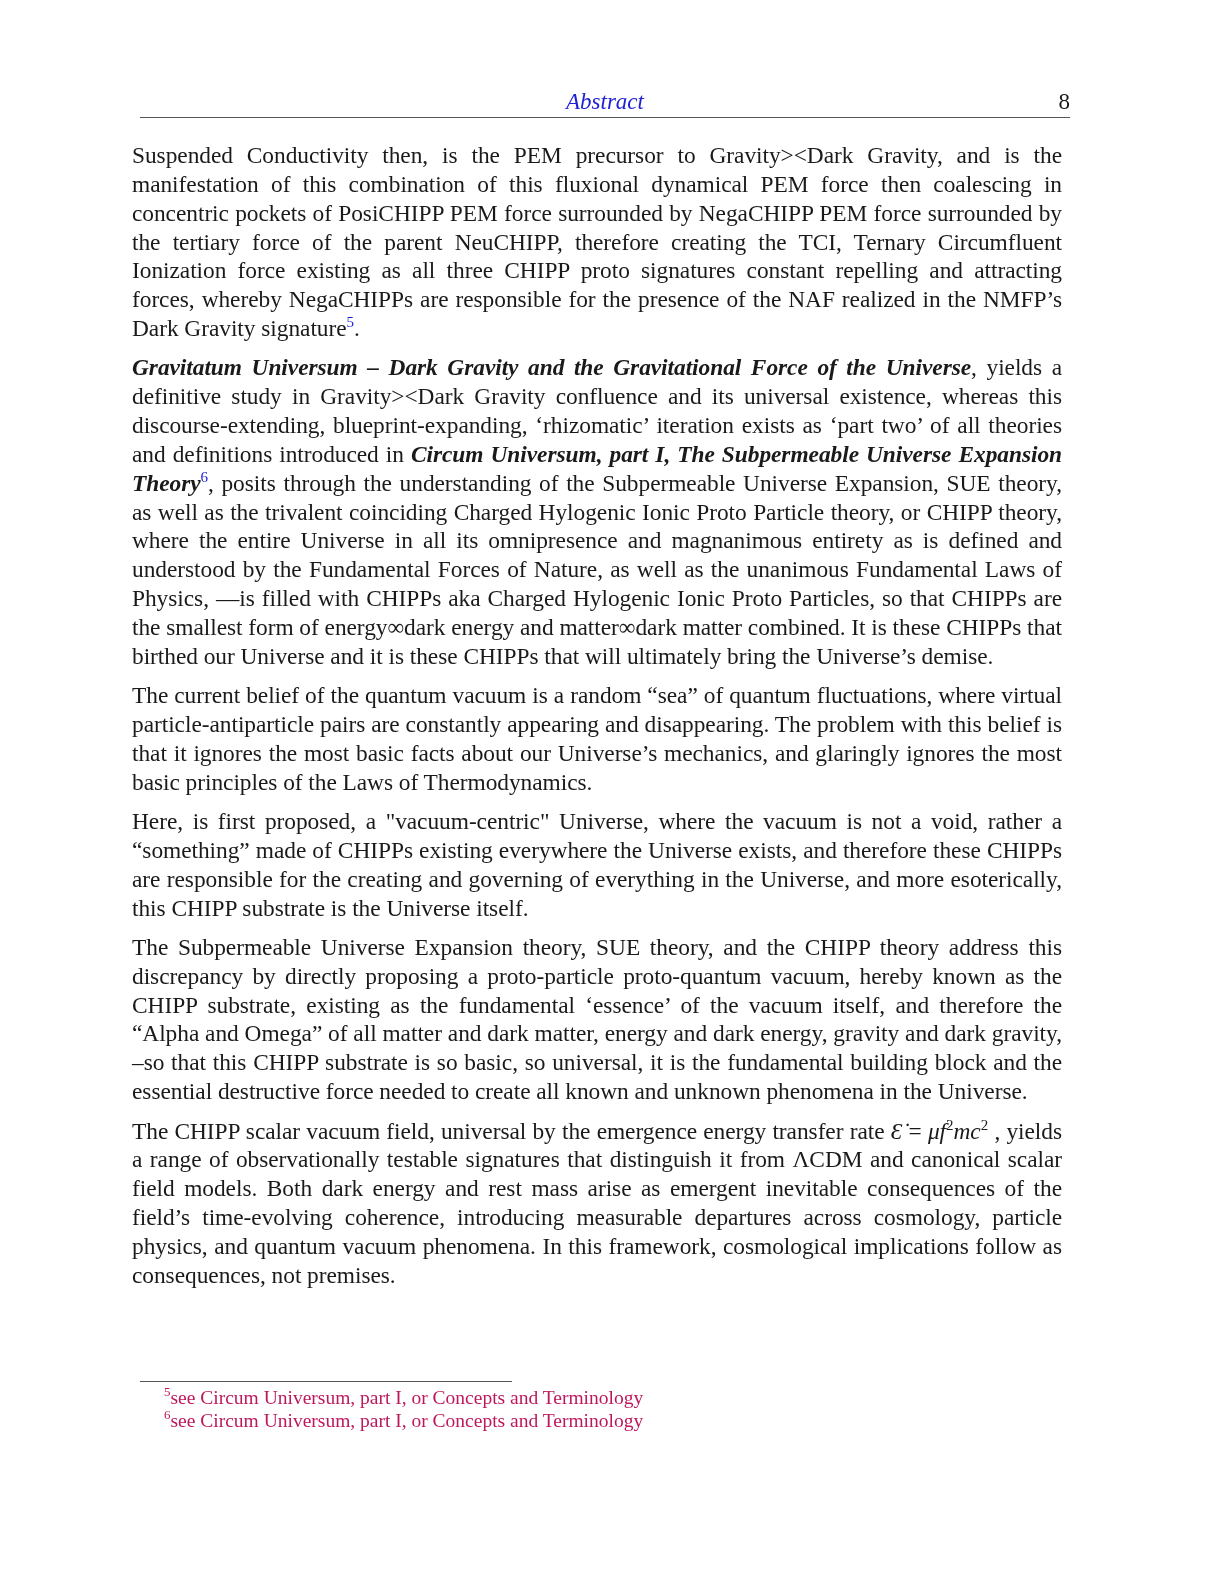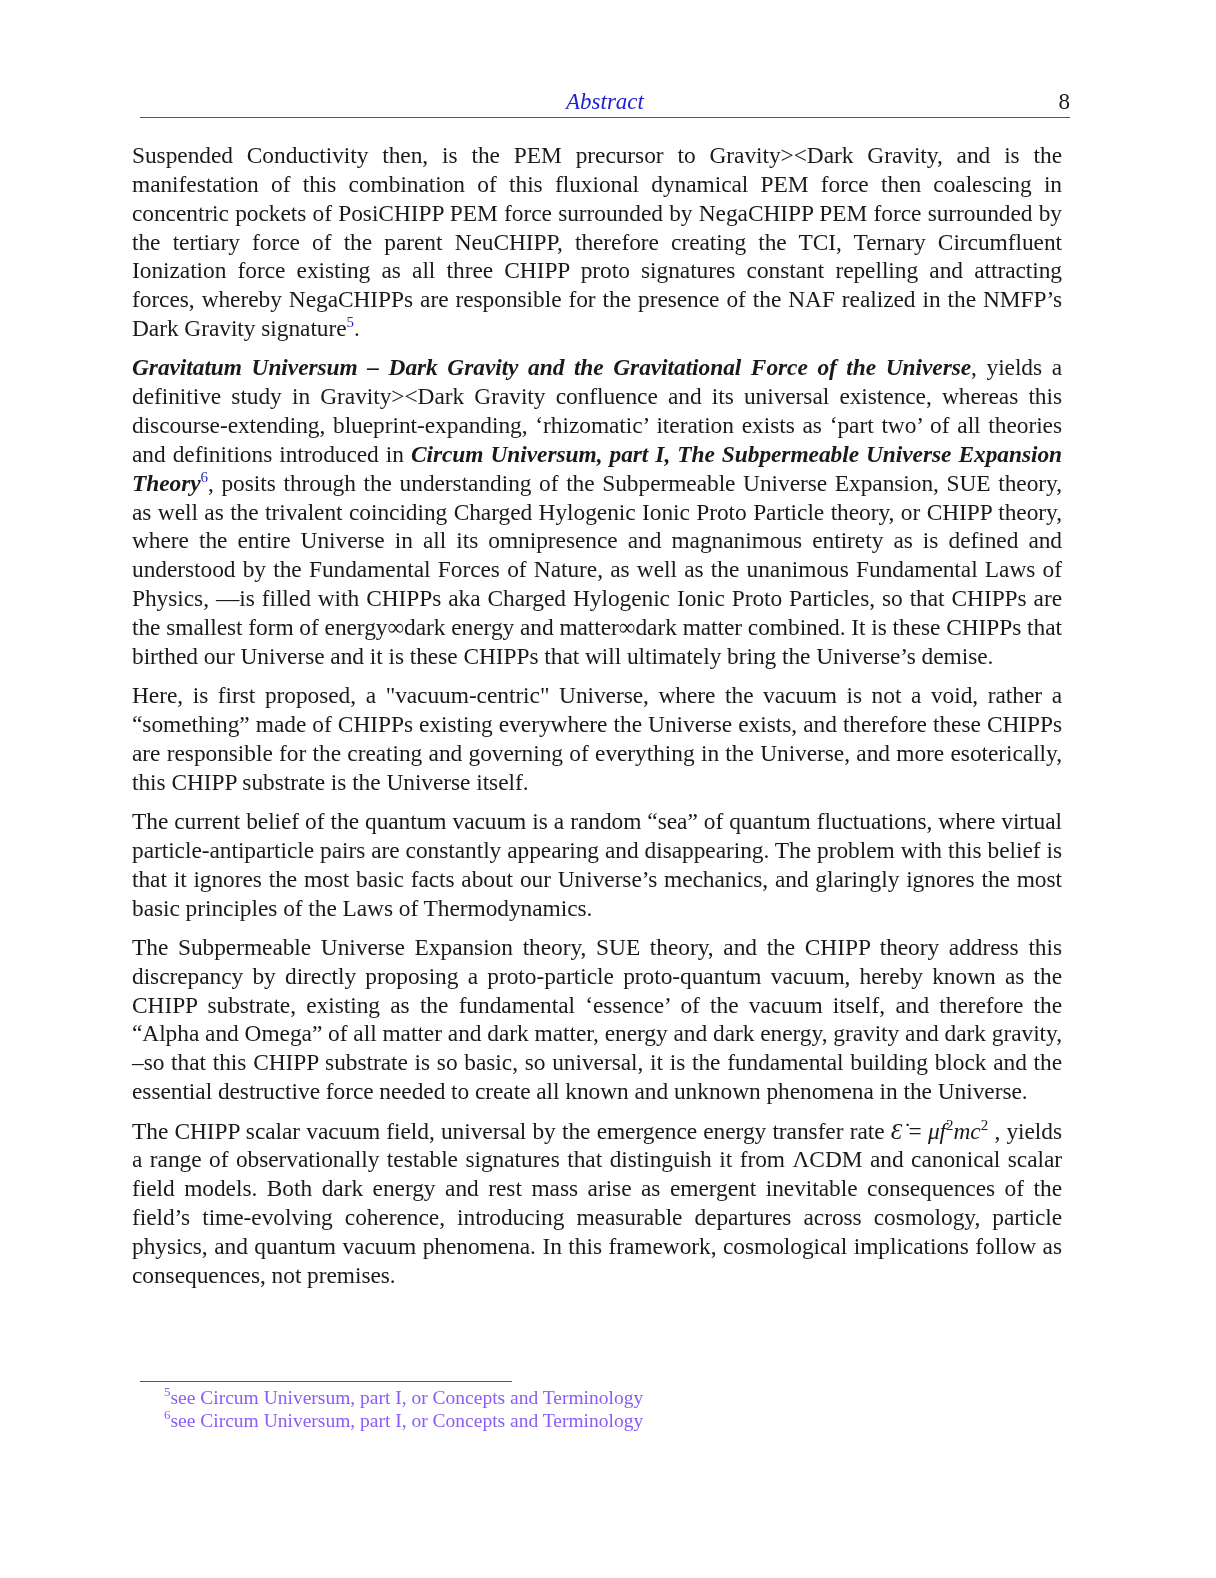--- a/index.html
+++ b/index.html
@@ -92,42 +92,42 @@
     .footnotes {
       position: absolute;
       left: 164px;
       top: 1386px;
       width: 900px;
     }
     .footnote {
       font-family: "Liberation Serif", "DejaVu Serif", serif;
       font-size: 19.5px;
       line-height: 23px;
-      color: #8b5cf6;
+      color: #be185d;
       white-space: nowrap;
     }
     .footnote sup {
       font-size: 13px;
       line-height: 0;
       vertical-align: 8px;
     }
   </style>
 </head>
 <body>
 
 <header class="page-header">
   <span class="header-title">Abstract</span>
   <span class="page-number">8</span>
 </header>
 
 <main class="body-text">
   <p class="para"><span>Suspended Conductivity then, is the PEM precursor to Gravity&gt;&lt;Dark Gravity, and is the manifestation of this combination of this fluxional dynamical PEM force then coalescing in concentric pockets of PosiCHIPP PEM force surrounded by NegaCHIPP PEM force surrounded by the tertiary force of the parent NeuCHIPP, therefore creating the TCI, Ternary Circumfluent Ionization force existing as all three CHIPP proto signatures constant repelling and attracting forces, whereby NegaCHIPPs are responsible for the presence of the NAF realized in the NMFP’s Dark Gravity signature</span><sup class="fnref">5</sup><span>.</span></p>
   <p class="para"><em>Gravitatum Universum – Dark Gravity and the Gravitational Force of the Universe</em><span>, yields a definitive study in Gravity&gt;&lt;Dark Gravity confluence and its universal existence, whereas this discourse-extending, blueprint-expanding, ‘rhizomatic’ iteration exists as ‘part two’ of all theories and definitions introduced in </span><em>Circum Universum, part I, The Subpermeable Universe Expansion Theory</em><sup class="fnref">6</sup><span>, posits through the understanding of the Subpermeable Universe Expansion, SUE theory, as well as the trivalent coinciding Charged Hylogenic Ionic Proto Particle theory, or CHIPP theory, where the entire Universe in all its omnipresence and magnanimous entirety as is defined and understood by the Fundamental Forces of Nature, as well as the unanimous Fundamental Laws of Physics, —is filled with CHIPPs aka Charged Hylogenic Ionic Proto Particles, so that CHIPPs are the smallest form of energy∞dark energy and matter∞dark matter combined. It is these CHIPPs that birthed our Universe and it is these CHIPPs that will ultimately bring the Universe’s demise.</span></p>
+  <p class="para"><span>The current belief of the quantum vacuum is a random “sea” of quantum fluctuations, where virtual particle-antiparticle pairs are constantly appearing and disappearing.  The problem with this belief is that it ignores the most basic facts about our Universe’s mechanics, and glaringly ignores the most basic principles of the Laws of Thermodynamics.</span></p>
   <p class="para"><span>Here, is first proposed, a "vacuum-centric" Universe, where the vacuum is not a void, rather a “something” made of CHIPPs existing everywhere the Universe exists, and therefore these CHIPPs are responsible for the creating and governing of everything in the Universe, and more esoterically, this CHIPP substrate is the Universe itself.</span></p>
-  <p class="para"><span>The current belief of the quantum vacuum is a random “sea” of quantum fluctuations, where virtual particle-antiparticle pairs are constantly appearing and disappearing.  The problem with this belief is that it ignores the most basic facts about our Universe’s mechanics, and glaringly ignores the most basic principles of the Laws of Thermodynamics.</span></p>
   <p class="para"><span>The Subpermeable Universe Expansion theory, SUE theory, and the CHIPP theory address this discrepancy by directly proposing a proto-particle proto-quantum vacuum, hereby known as the CHIPP substrate, existing as the fundamental ‘essence’ of the vacuum itself, and therefore the “Alpha and Omega” of all matter and dark matter, energy and dark energy, gravity and dark gravity, –so that this CHIPP substrate is so basic, so universal, it is the fundamental building block and the essential destructive force needed to create all known and unknown phenomena in the Universe.</span></p>
   <p class="para"><span>The CHIPP scalar vacuum field, universal by the emergence energy transfer rate </span>
   <span class="math"><span>Ɛ̇</span><span class="up"> = </span><span>μ</span><span>f</span><sup>2</sup><span>mc</span><sup>2</sup></span>
 <span>, yields a range of observationally testable signatures that distinguish it from ΛCDM and canonical scalar field models.  Both dark energy and rest mass arise as emergent inevitable consequences of the field’s time-evolving coherence, introducing measurable departures across cosmology, particle physics, and quantum vacuum phenomena.  In this framework, cosmological implications follow as consequences, not premises.</span></p>
 </main>
 
 <div class="footnote-rule"></div>
 
 <section class="footnotes">
   <div class="footnote">

